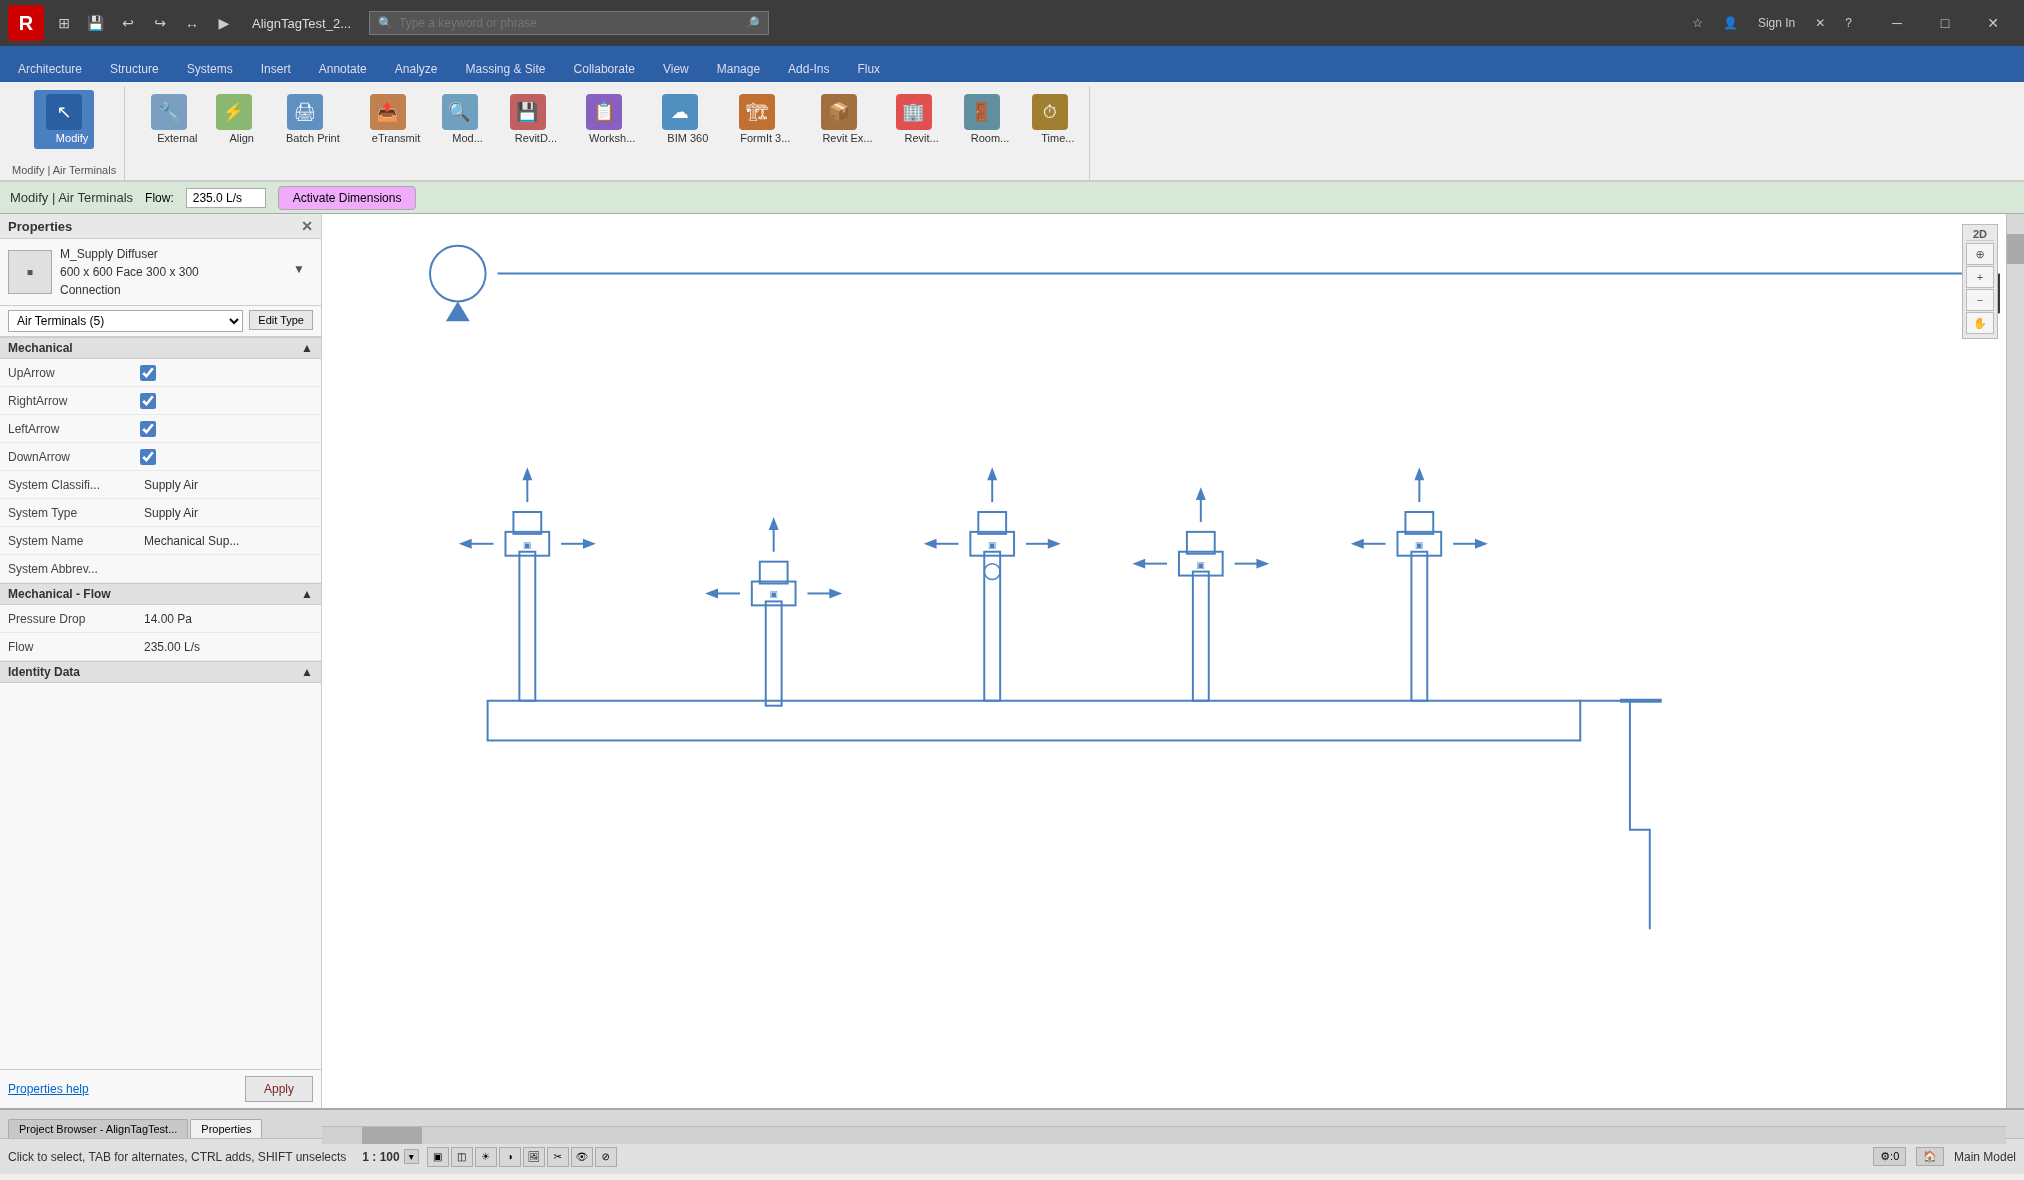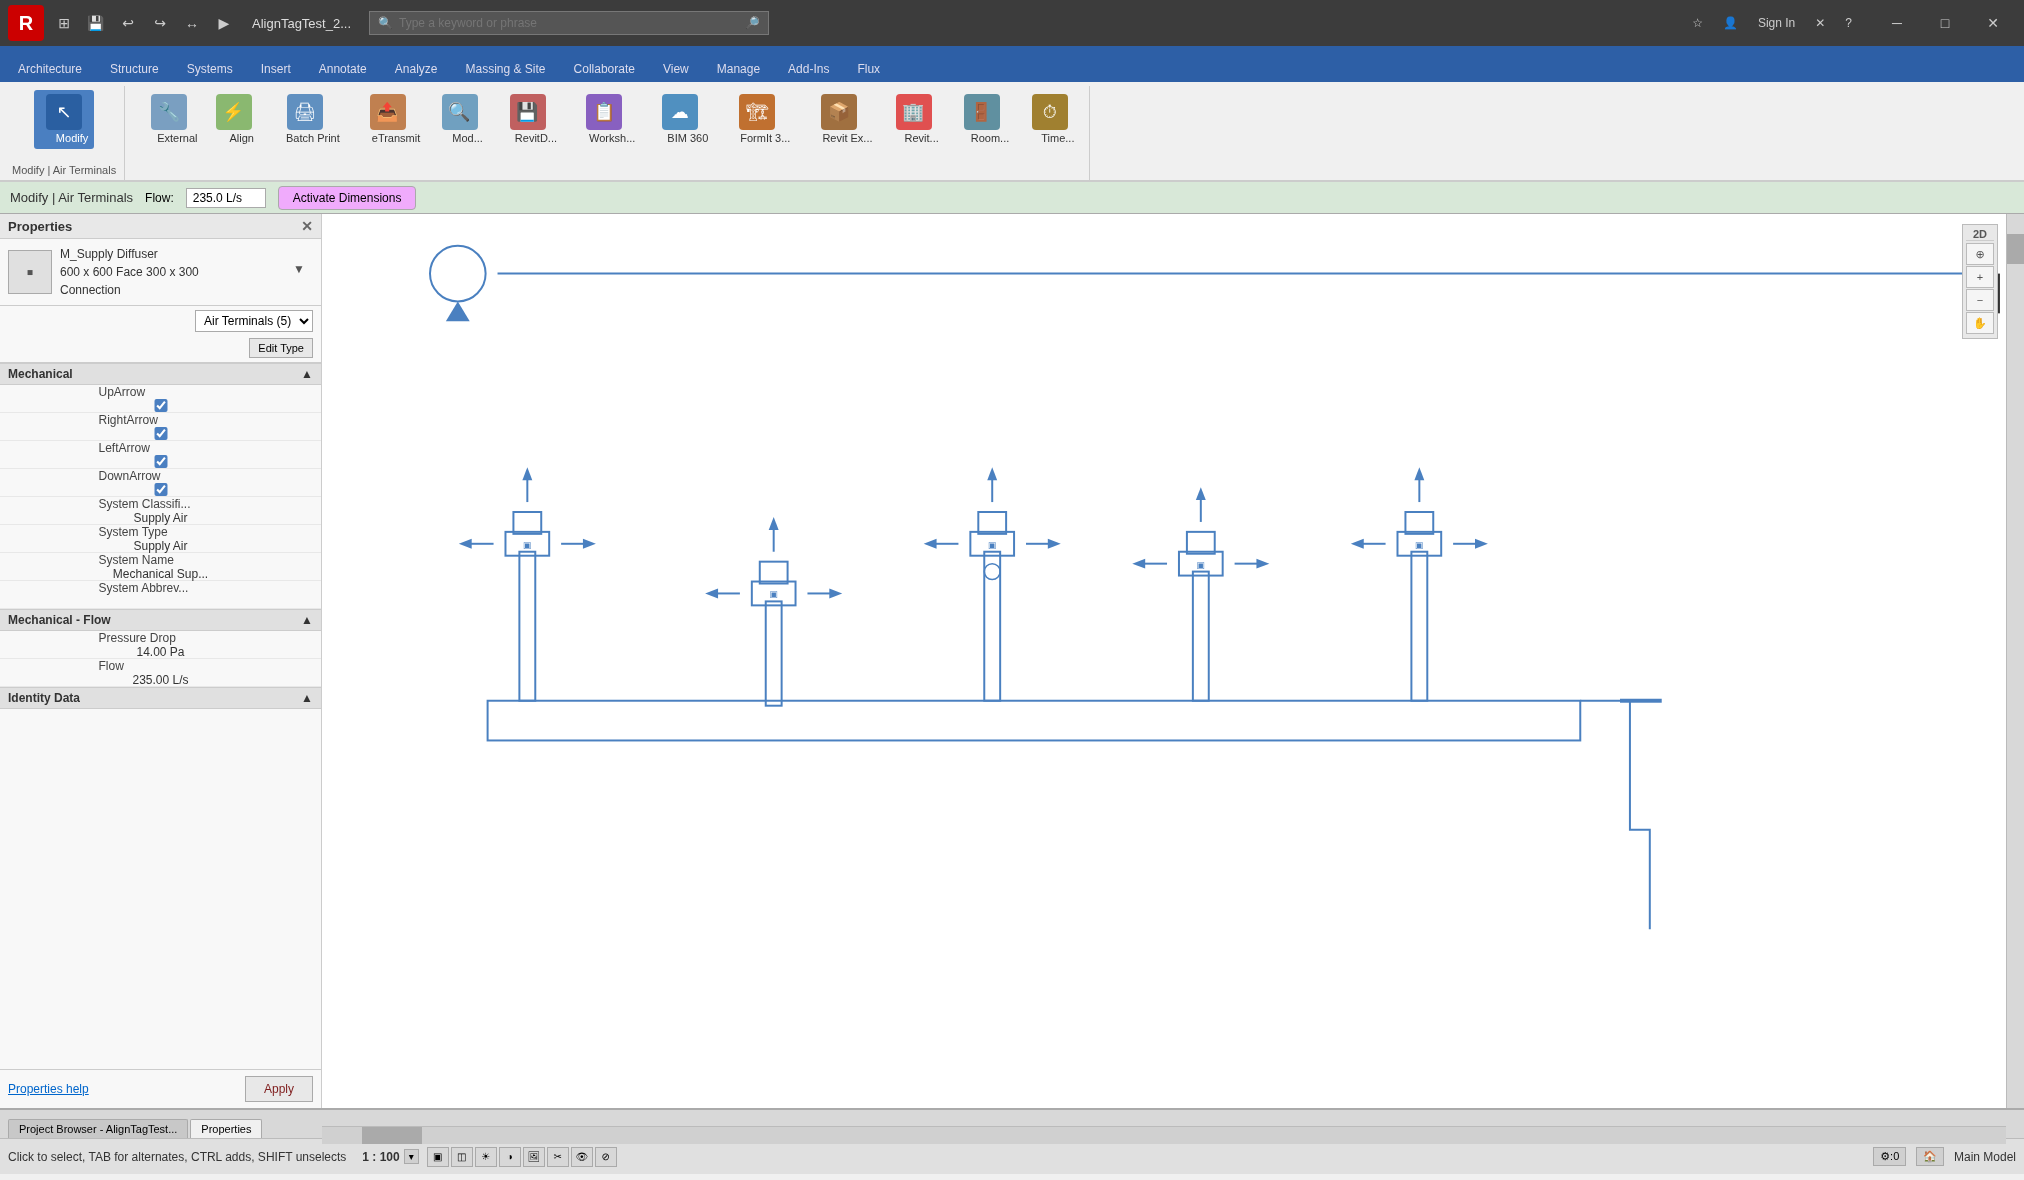--- a/index.html
+++ b/index.html
@@ -156,22 +156,22 @@
       font-size: 20px; color: #555;
     }
     .props-type-name {
       font-size: 12px; color: #333; line-height: 1.5;
     }
     .props-type-dropdown {
       width: 20px; height: 20px; cursor: pointer;
       color: #555; font-size: 12px;
     }
     .props-selector-row {
-      display: flex; align-items: flex-end; padding: 4px 8px;
-      gap: 6px; border-bottom: 1px solid #ccc; flex-direction: column;
+      display: flex; align-items: flex-start; padding: 4px 8px;
+      gap: 6px; border-bottom: 1px solid #ccc;
     }
     .props-selector {
       flex: 1; font-size: 12px; padding: 2px 4px;
       border: 1px solid #aaa; background: white;
     }
     .edit-type-btn {
       font-size: 11px; padding: 3px 8px;
       background: #e8e8e8; border: 1px solid #aaa; cursor: pointer;
     }
     .props-body {
@@ -180,21 +180,21 @@
     .props-section-header {
       background: #e0e0e0; padding: 3px 8px;
       font-size: 12px; font-weight: bold; color: #333;
       border-bottom: 1px solid #ccc; border-top: 1px solid #ccc;
       display: flex; align-items: center; justify-content: space-between;
       cursor: pointer;
       gap: 20px;
     }
     .props-row {
       display: flex; align-items: center;
-      border-bottom: 1px solid #e8e8e8; height: 28px; flex-direction: column;
+      border-bottom: 1px solid #e8e8e8; height: 28px;
     }
     .props-row-label {
       width: 140px; padding: 0 8px; font-size: 12px; color: #444;
       flex-shrink: 0;
     }
     .props-row-value {
       flex: 1; padding: 0 4px; font-size: 12px; color: #333;
     }
     .props-checkbox {
       width: 16px; height: 16px; accent-color: #4a7fc1;

